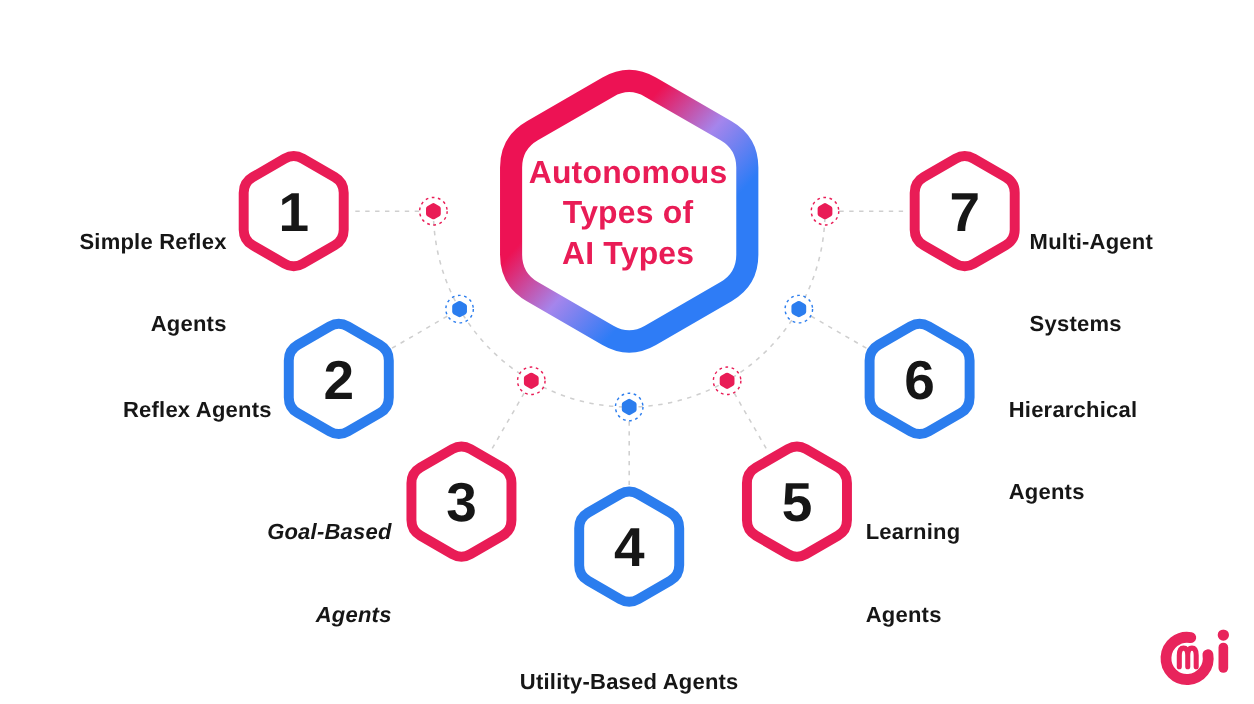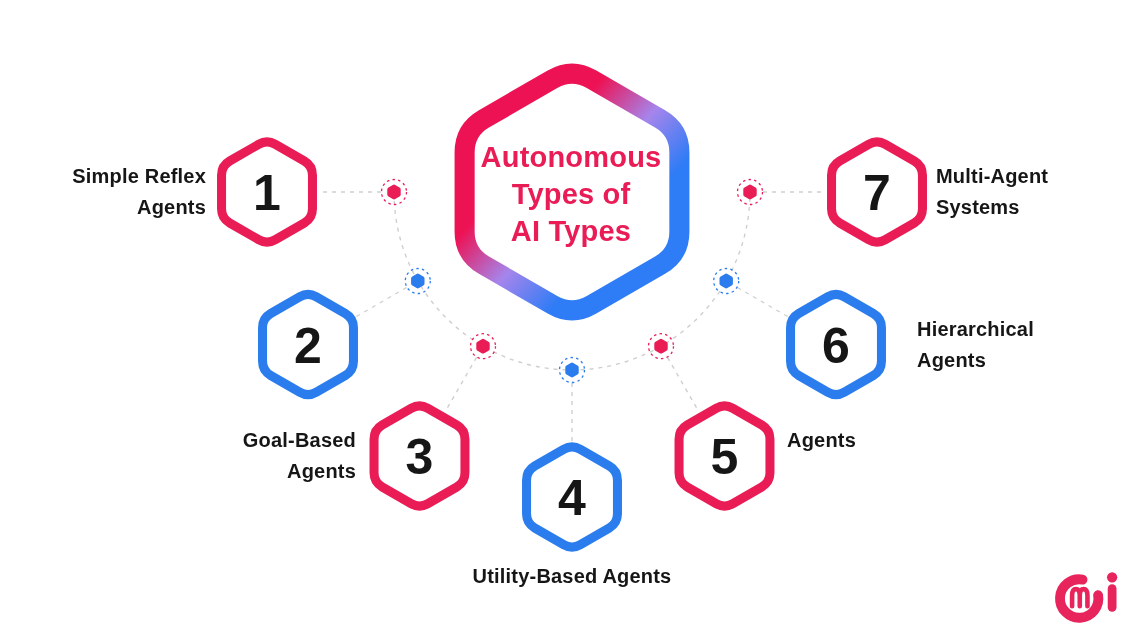--- a/index.html
+++ b/index.html
@@ -16,21 +16,21 @@
   .title span{display:block;}
   .num{
     transform:translate(-50%,-50%);
     font-size:50px;font-weight:600;color:var(--dark,#161616);
     line-height:1;
   }
   .label{
     font-size:20px;font-weight:700;line-height:31px;color:var(--dark,#161616);
     letter-spacing:.2px;
   }
-  .label span{display:block;}
+  .label span{display:block;margin-top:44px;}
   .lab-r{text-align:right;}
   .lab-l{text-align:left;}
   .lab-c{text-align:center;}
   svg{display:block;}
   .layer{position:absolute;left:0;top:0;}
 </style>
 </head>
 <body>
 
 <div class="canvas">
@@ -107,29 +107,31 @@
   <div class="abs num" style="left:572px;top:498px;">4</div>
   <div class="abs num" style="left:724.5px;top:457px;">5</div>
   <div class="abs num" style="left:836px;top:345.5px;">6</div>
   <div class="abs num" style="left:877px;top:193px;">7</div>
 
   <div class="abs label lab-r" style="left:20px;top:161px;width:186px;">
     <span>Simple Reflex</span>
     <span>Agents</span>
   </div>
   <div class="abs label lab-r" style="left:40px;top:314px;width:207px;">
+    <span>Reflex Agents</span>
   </div>
-  <div class="abs label lab-r" style="left:150px;top:425px;width:206px;">
+  <div class="abs label lab-r" style="left:150px;top:425px;width:206px;font-style:italic;">
     <span>Goal-Based</span>
     <span>Agents</span>
   </div>
   <div class="abs label lab-c" style="left:422px;top:561px;width:300px;text-align:center;">
     <span>Utility-Based Agents</span>
   </div>
   <div class="abs label lab-l" style="left:787px;top:425px;width:200px;">
+    <span>Learning</span>
     <span>Agents</span>
   </div>
   <div class="abs label lab-l" style="left:917px;top:314px;width:220px;">
     <span>Hierarchical</span>
     <span>Agents</span>
   </div>
   <div class="abs label lab-l" style="left:936px;top:161px;width:220px;">
     <span>Multi-Agent</span>
     <span>Systems</span>
   </div>

